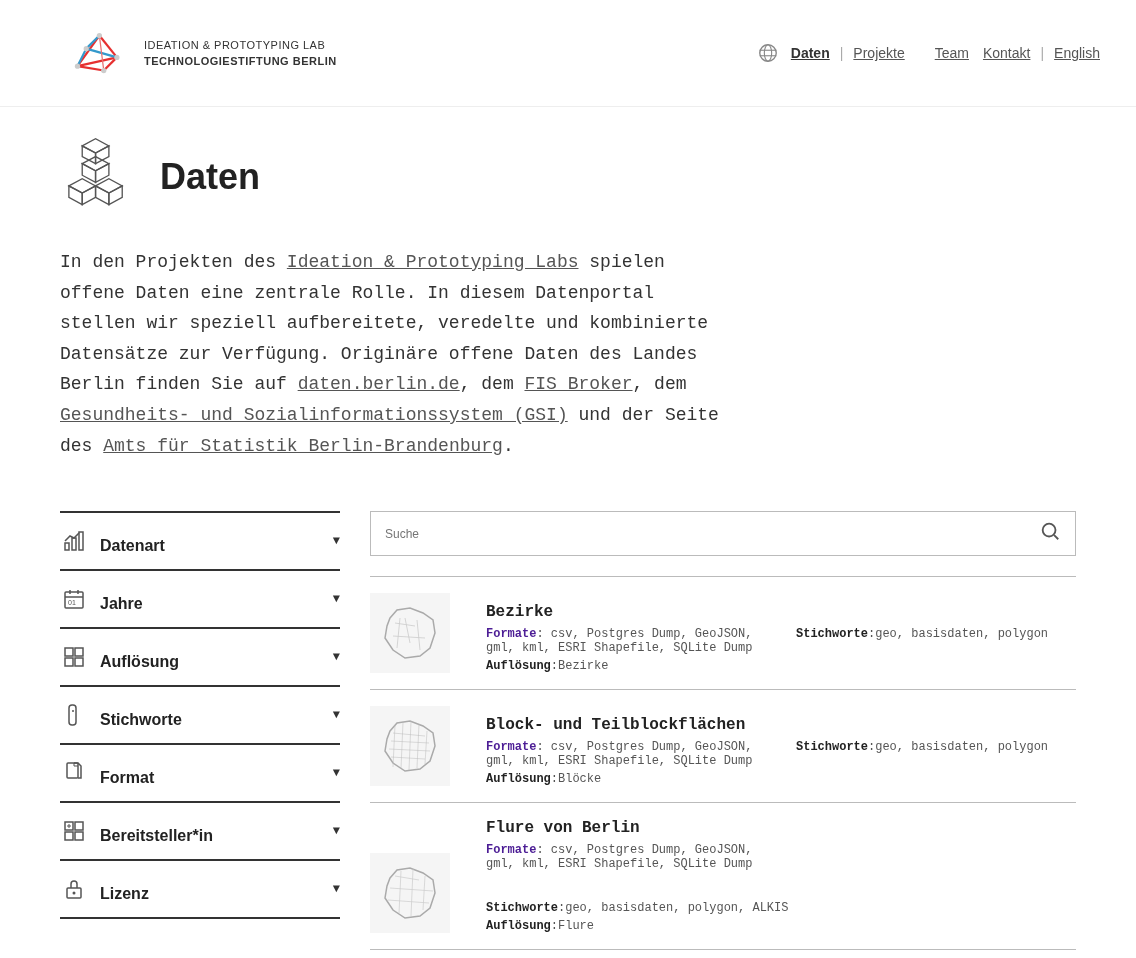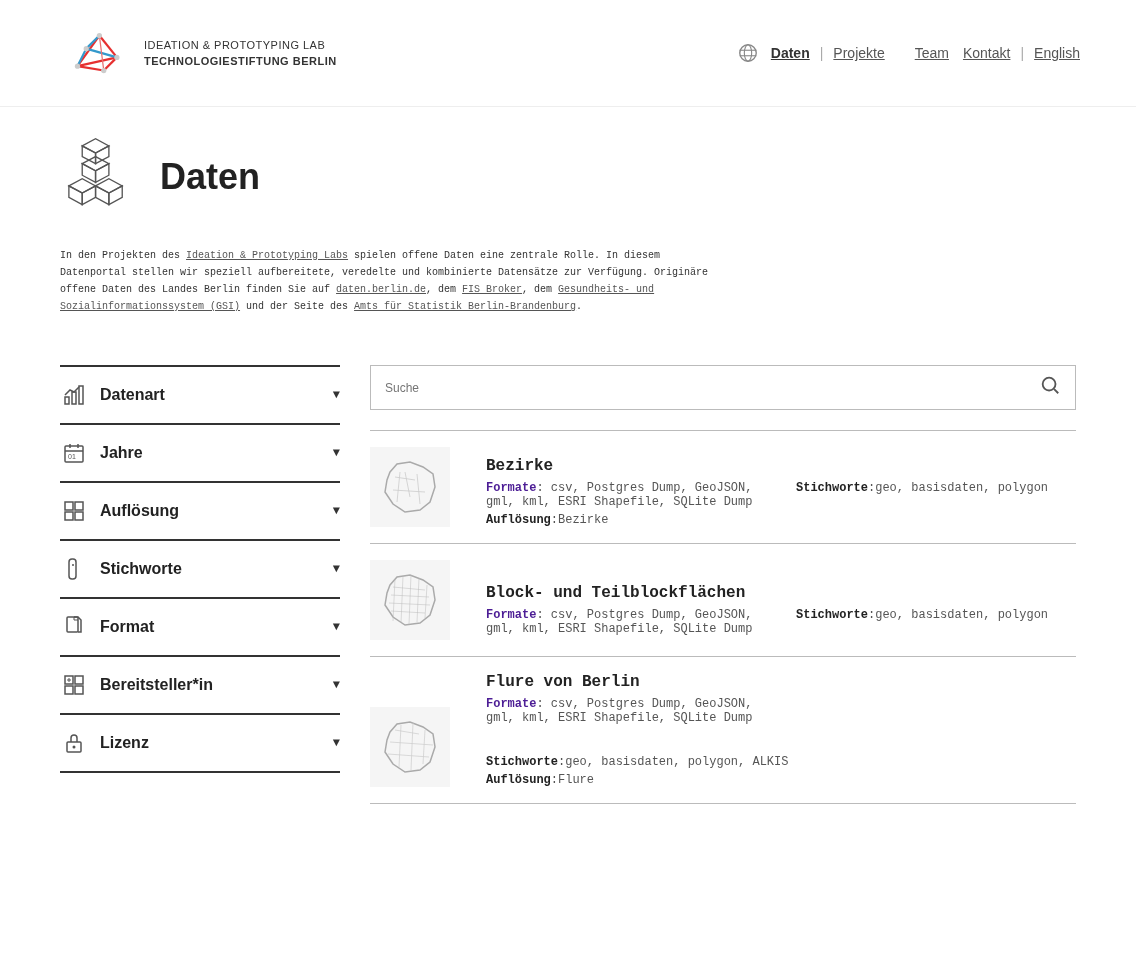--- a/index.html
+++ b/index.html
@@ -8,21 +8,21 @@
       background: #fff;
       color: #333;
       font-size: 14px;
     }
 
     
     .header {
       display: flex;
       align-items: center;
       justify-content: space-between;
-      padding: 18px 56px 18px 60px;
+      padding: 18px 36px 18px 60px;
       border-bottom: 1px solid #eee;
     }
     .logo-area {
       display: flex;
       align-items: center;
       gap: 14px;
     }
     .logo-svg {
       width: 70px;
       height: 70px;
@@ -81,21 +81,21 @@
       font-family: Arial, sans-serif;
       font-size: 36px;
       font-weight: bold;
       color: #222;
     }
 
     
     .intro {
       padding: 20px 60px 30px 60px;
       font-family: 'Courier New', Courier, monospace;
-      font-size: 10px;
+      font-size: 18px;
       line-height: 1.7;
       color: #333;
       max-width: 780px;
     }
     .intro a {
       color: #555;
       text-decoration: underline;
       cursor: pointer;
     }
 
@@ -115,21 +115,21 @@
     .filter-item {
       border-bottom: 2px solid #333;
       padding: 14px 0;
       display: flex;
       align-items: center;
       justify-content: space-between;
       cursor: pointer;
     }
     .filter-item-left {
       display: flex;
-      align-items: center;
+      align-items: flex-end;
       gap: 12px;
     }
     .filter-icon {
       width: 28px;
       height: 28px;
       display: flex;
       align-items: center;
       justify-content: center;
       flex-shrink: 0;
     }
@@ -480,20 +480,21 @@
             <line x1="44" y1="13" x2="42" y2="57" stroke="#bbb" stroke-width="0.5"></line>
             <line x1="52" y1="20" x2="50" y2="53" stroke="#bbb" stroke-width="0.5"></line>
           </svg>
         </div>
         <div class="result-info">
           <div class="result-title">Block- und Teilblockflächen</div>
           <div class="result-row">
             <div class="result-formats"><strong>Formate</strong>: <span>csv, Postgres Dump, GeoJSON, gml, kml, ESRI Shapefile, SQLite Dump</span></div>
             <div class="result-stichwort"><strong>Stichworte</strong>:<span>geo, basisdaten, polygon</span></div>
           </div>
+          <div class="result-aufloesung"><strong>Auflösung</strong>:<span>Blöcke</span></div>
         </div>
       </div>
 
       <div class="result-item">
         <div class="result-thumb">
           <svg viewBox="0 0 70 70" width="70" height="70">
             <polygon points="15,20 22,12 35,10 48,15 58,22 60,35 55,50 45,58 30,60 18,52 10,40 12,28" fill="none" stroke="#aaa" stroke-width="1.5"></polygon>
             <line x1="20" y1="18" x2="44" y2="22" stroke="#ccc" stroke-width="0.7"></line>
             <line x1="26" y1="13" x2="24" y2="55" stroke="#ccc" stroke-width="0.7"></line>
             <line x1="38" y1="11" x2="36" y2="58" stroke="#ccc" stroke-width="0.7"></line>

